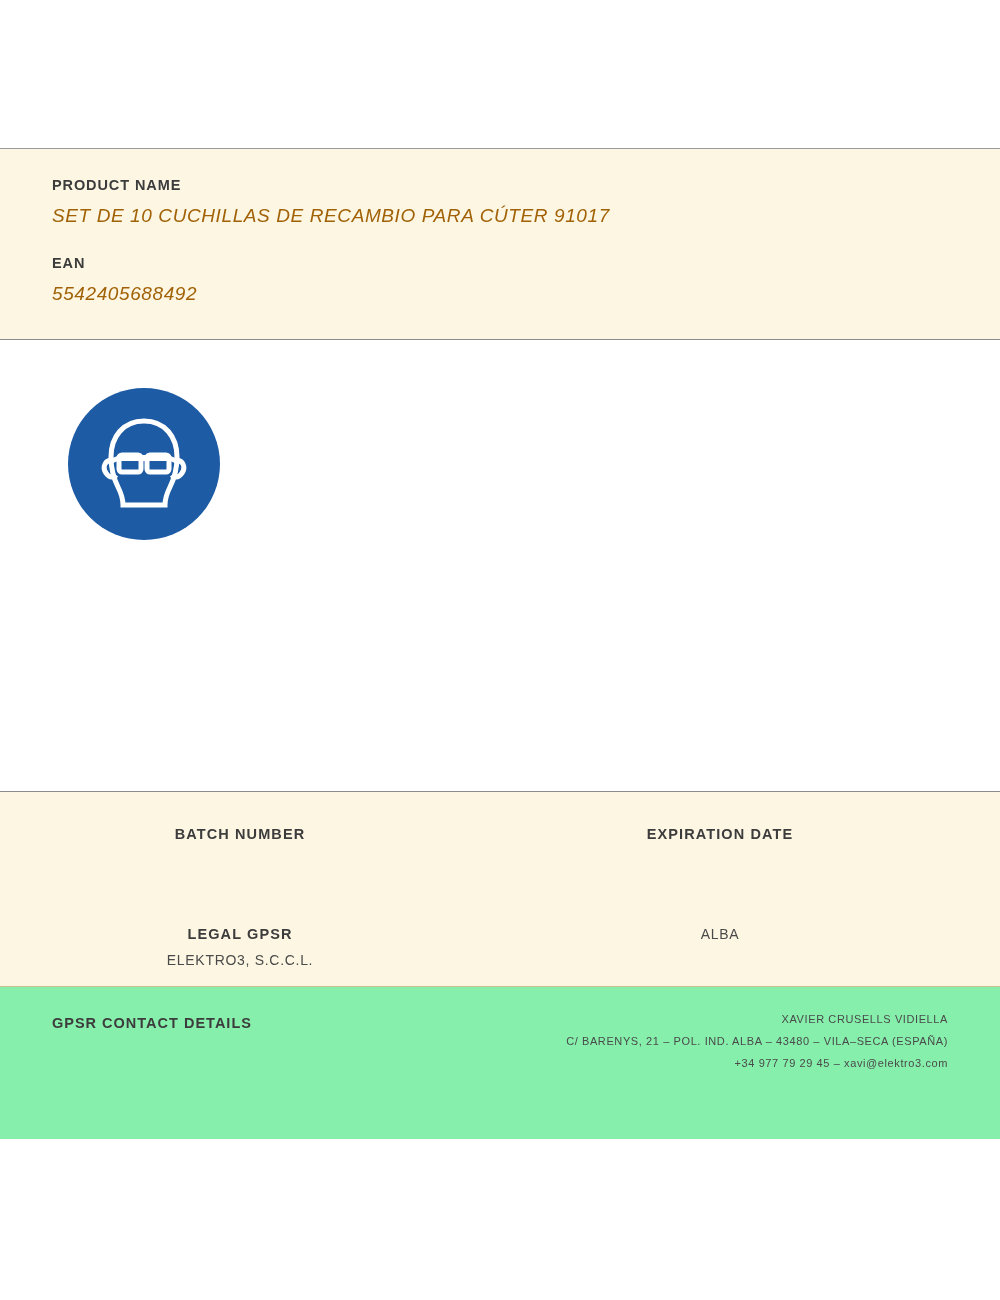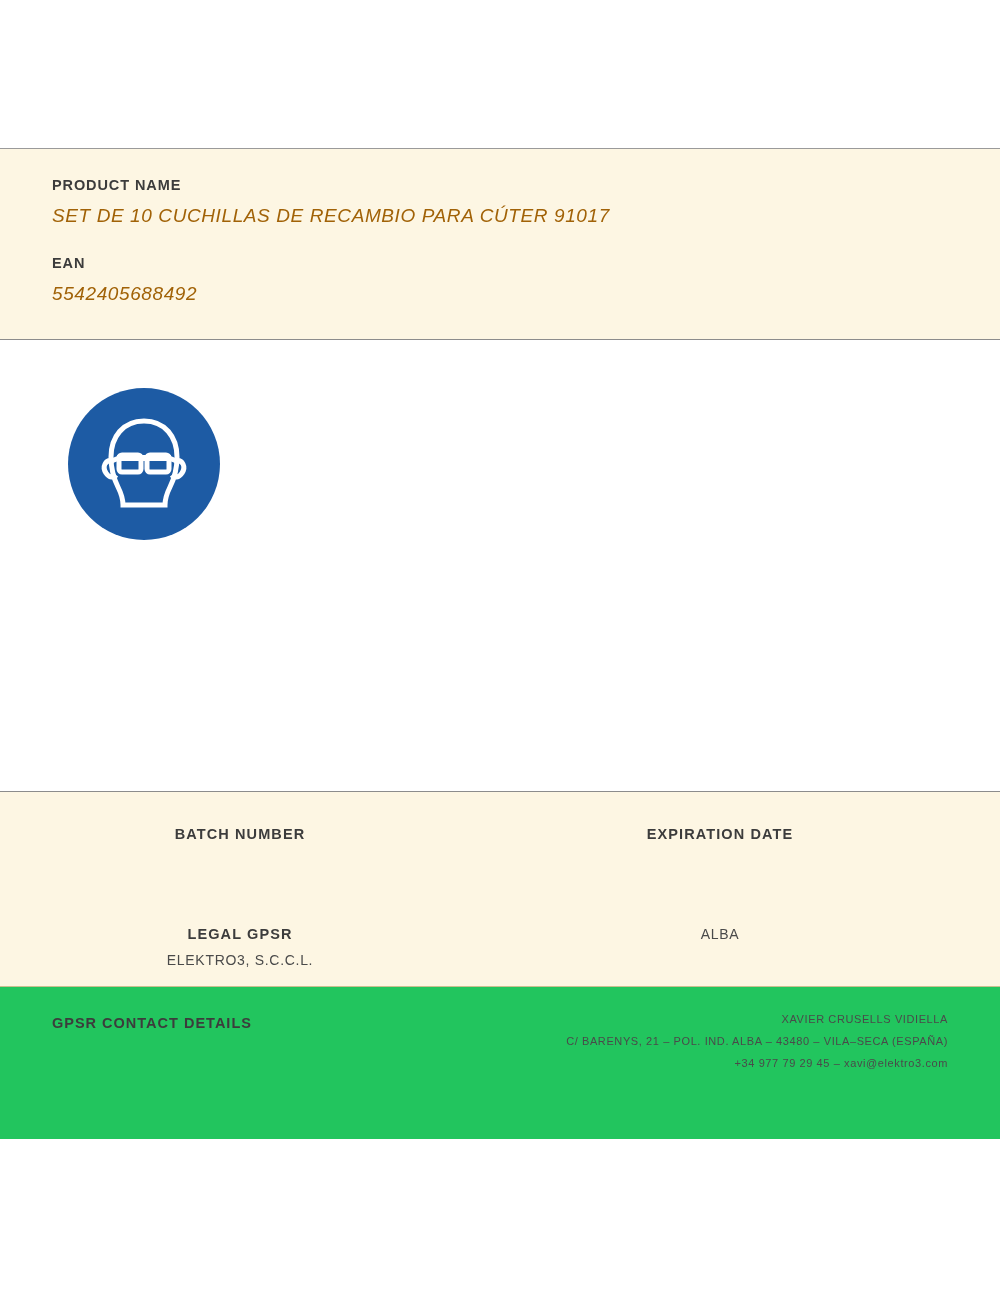--- a/index.html
+++ b/index.html
@@ -111,21 +111,21 @@
     margin: 0;
     min-height: 18px;
   }
   .meta-row-2 {
     margin-top: 56px;
   }
   .spacer-col { flex: 0 0 40px; }
 
   
   .gpsr-block {
-    background: #22c55e;
+    background: #86efac;
     padding: 26px 52px 30px 52px;
     box-sizing: border-box;
     height: 152px;
     display: flex;
     align-items: flex-start;
     justify-content: space-between;
   }
   .gpsr-label {
     font-size: 14.5px;
     font-weight: bold;

